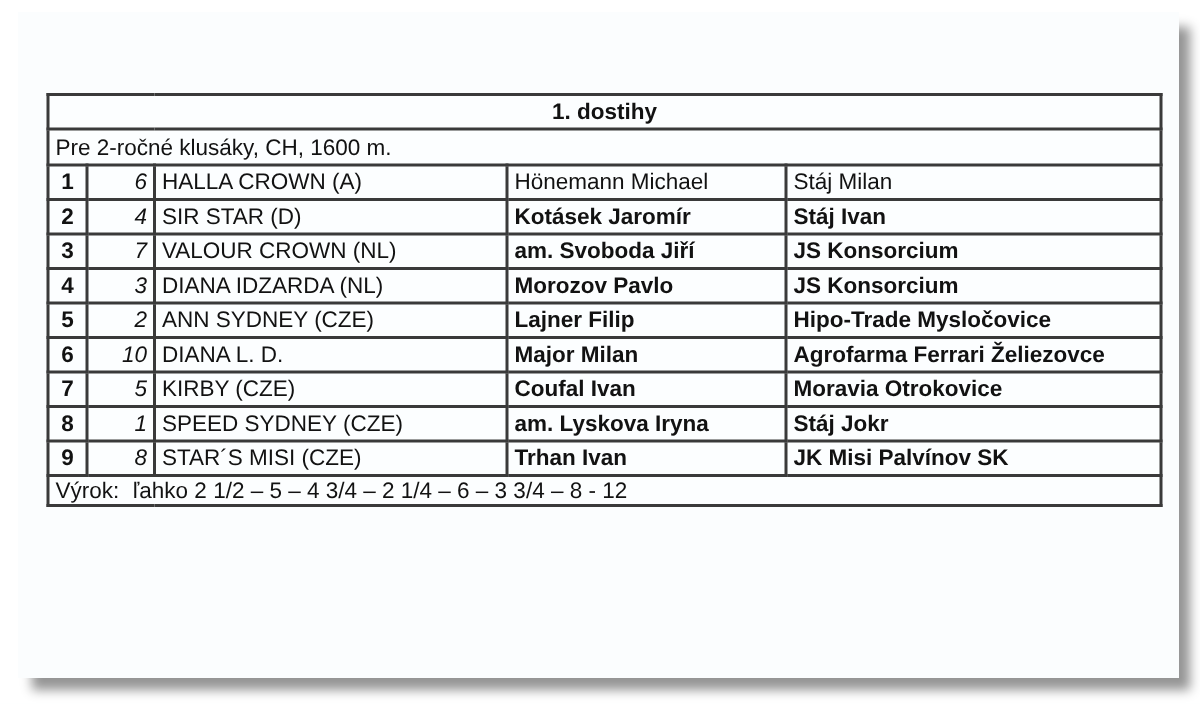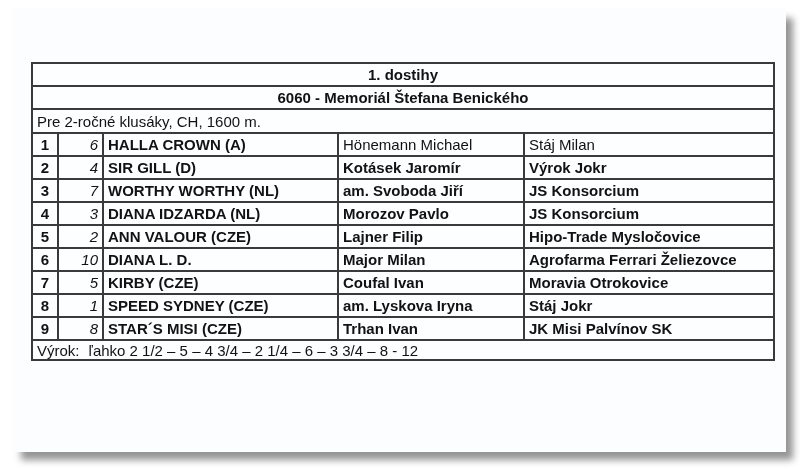--- a/index.html
+++ b/index.html
@@ -45,21 +45,21 @@
     font-weight: bold;
     height: 21px;
   }
   .row-info td {
     text-align: left;
     height: 22px;
   }
   .row-data { height: 23px; }
   .row-data td.c-place { text-align: center; font-weight: bold; padding: 0 2px; }
   .row-data td.c-num   { text-align: right; font-style: italic; }
-  .row-data td.c-horse { font-weight: bold; }
+  .row-data td.c-horse { font-weight: normal; }
   .row-data td.c-driver, .row-data td.c-stable { font-weight: bold; }
   .row-data.winner td.c-driver, .row-data.winner td.c-stable { font-weight: normal; }
   .row-foot td { height: 18px; }
   .row-foot .verdict-label { margin-right: 9px; text-align: center; }
   .watermark {
     position: absolute;
     right: 6px; top: 442px;
     font-size: 18px;
     font-style: italic;
     font-weight: bold;
@@ -78,59 +78,56 @@
         <col style="width:26px">
           <col style="width:45px">
           <col style="width:235px">
           <col style="width:186px">
           <col style="width:250px">
       </colgroup>
       <tbody>
           <tr class="row-title">
         <td colspan="5">1. dostihy</td>
       </tr>
-      <tr class="row-sub">
-        <td colspan="5">6060 - Memoriál Štefana Benického</td>
-      </tr>
       <tr class="row-info">
         <td colspan="5">Pre 2-ročné klusáky, CH, 1600 m.</td>
       </tr>
 
       <tr class="row-data winner">
         <td class="c-place">1</td>
         <td class="c-num">6</td>
         <td class="c-horse">HALLA CROWN (A)</td>
         <td class="c-driver">Hönemann Michael</td>
         <td class="c-stable">Stáj Milan</td>
       </tr>
       <tr class="row-data">
         <td class="c-place">2</td>
         <td class="c-num">4</td>
-        <td class="c-horse">SIR GILL (D)</td>
+        <td class="c-horse">SIR STAR (D)</td>
         <td class="c-driver">Kotásek Jaromír</td>
-        <td class="c-stable">Výrok Jokr</td>
+        <td class="c-stable">Stáj Ivan</td>
       </tr>
       <tr class="row-data">
         <td class="c-place">3</td>
         <td class="c-num">7</td>
-        <td class="c-horse">WORTHY WORTHY (NL)</td>
+        <td class="c-horse">VALOUR CROWN (NL)</td>
         <td class="c-driver">am. Svoboda Jiří</td>
         <td class="c-stable">JS Konsorcium</td>
       </tr>
       <tr class="row-data">
         <td class="c-place">4</td>
         <td class="c-num">3</td>
         <td class="c-horse">DIANA IDZARDA (NL)</td>
         <td class="c-driver">Morozov Pavlo</td>
         <td class="c-stable">JS Konsorcium</td>
       </tr>
       <tr class="row-data">
         <td class="c-place">5</td>
         <td class="c-num">2</td>
-        <td class="c-horse">ANN VALOUR (CZE)</td>
+        <td class="c-horse">ANN SYDNEY (CZE)</td>
         <td class="c-driver">Lajner Filip</td>
         <td class="c-stable">Hipo-Trade Mysločovice</td>
       </tr>
       <tr class="row-data">
         <td class="c-place">6</td>
         <td class="c-num">10</td>
         <td class="c-horse">DIANA L. D.</td>
         <td class="c-driver">Major Milan</td>
         <td class="c-stable">Agrofarma Ferrari Želiezovce</td>
       </tr>

